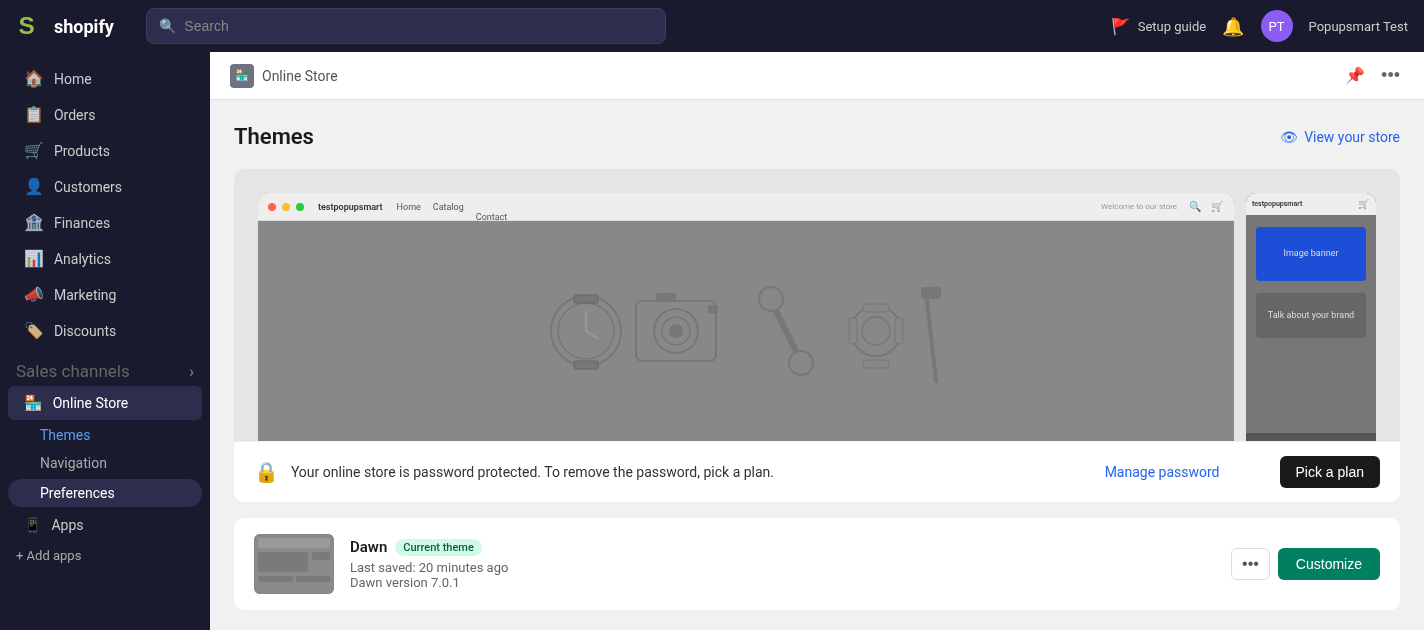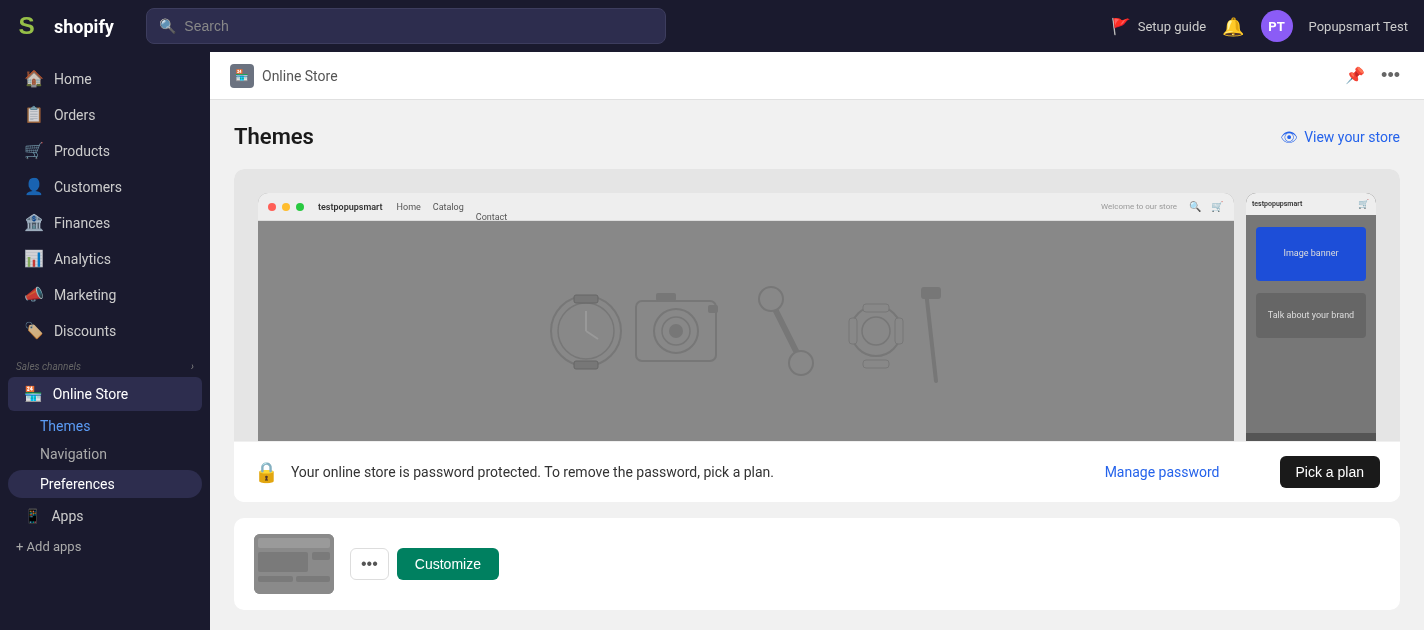--- a/index.html
+++ b/index.html
@@ -69,21 +69,21 @@
     .avatar {
       width: 32px;
       height: 32px;
       background: #8B5CF6;
       border-radius: 50%;
       display: flex;
       align-items: center;
       justify-content: center;
       color: white;
       font-size: 13px;
-      font-weight: 700;
+      font-weight: 400;
     }
     .store-name { font-size: 13px; color: #ccc; }
 
     
     .main-layout {
       display: flex;
       flex: 1;
       overflow: hidden;
     }
 
@@ -102,27 +102,26 @@
       gap: 10px;
       padding: 8px 16px;
       color: #ccc;
       font-size: 14px;
       cursor: pointer;
       border-radius: 6px;
       margin: 1px 8px;
     }
     .sidebar-item .icon { font-size: 16px; opacity: 0.8; }
     .sidebar-section-label {
-      font-size: 10px;
+      font-size: 17px;
       color: #666;
       padding: 12px 16px 4px;
       display: flex;
       align-items: center;
       justify-content: space-between;
-      font-style: italic;
     }
     .sidebar-section-label .expand-icon { cursor: pointer; color: #888; }
     .online-store-item {
       display: flex;
       align-items: center;
       gap: 10px;
       padding: 8px 16px;
       color: white;
       font-size: 14px;
       cursor: pointer;
@@ -563,20 +562,28 @@
         <div class="theme-thumbnail">
           <svg width="80" height="60" viewBox="0 0 80 60" fill="none" xmlns="http://www.w3.org/2000/svg">
             <rect width="80" height="60" fill="#8a8a8a"></rect>
             <rect x="4" y="4" width="72" height="10" rx="2" fill="#9a9a9a"></rect>
             <rect x="4" y="18" width="50" height="20" rx="2" fill="#7a7a7a"></rect>
             <rect x="58" y="18" width="18" height="8" rx="2" fill="#7a7a7a"></rect>
             <rect x="4" y="42" width="35" height="6" rx="2" fill="#7a7a7a"></rect>
             <rect x="42" y="42" width="34" height="6" rx="2" fill="#7a7a7a"></rect>
           </svg>
         </div>
+        <div class="theme-info">
+          <div class="theme-name-row">
+            <span class="theme-name">Dawn</span>
+            <span class="current-badge">Current theme</span>
+          </div>
+          <div class="theme-meta">Last saved: 20 minutes ago</div>
+          <div class="theme-meta">Dawn version 7.0.1</div>
+        </div>
         <div class="theme-actions">
           <button class="more-actions-btn">•••</button>
           <button class="customize-btn">Customize</button>
         </div>
       </div>
 
     </div>
   </div>
 </div>
 

